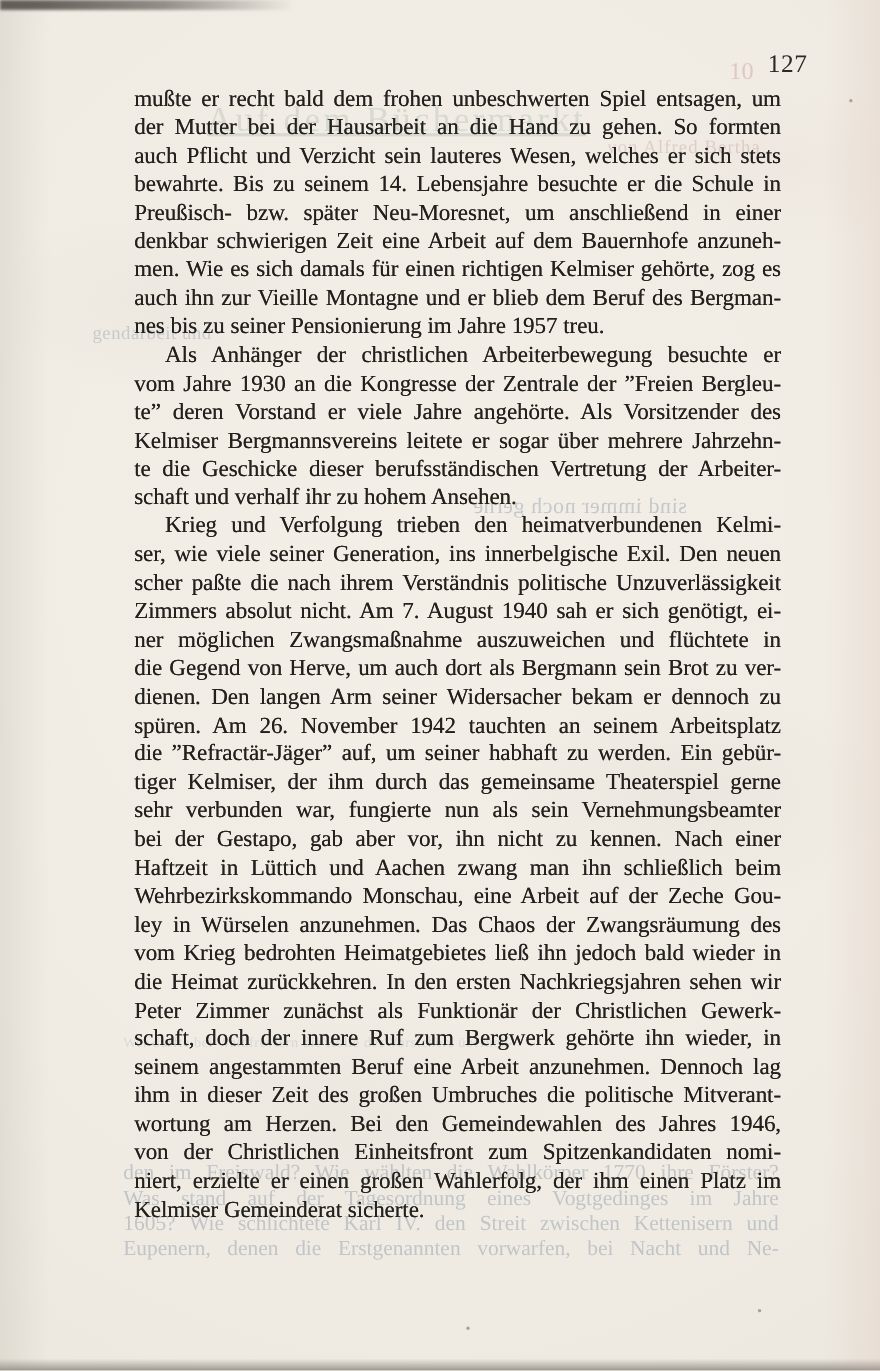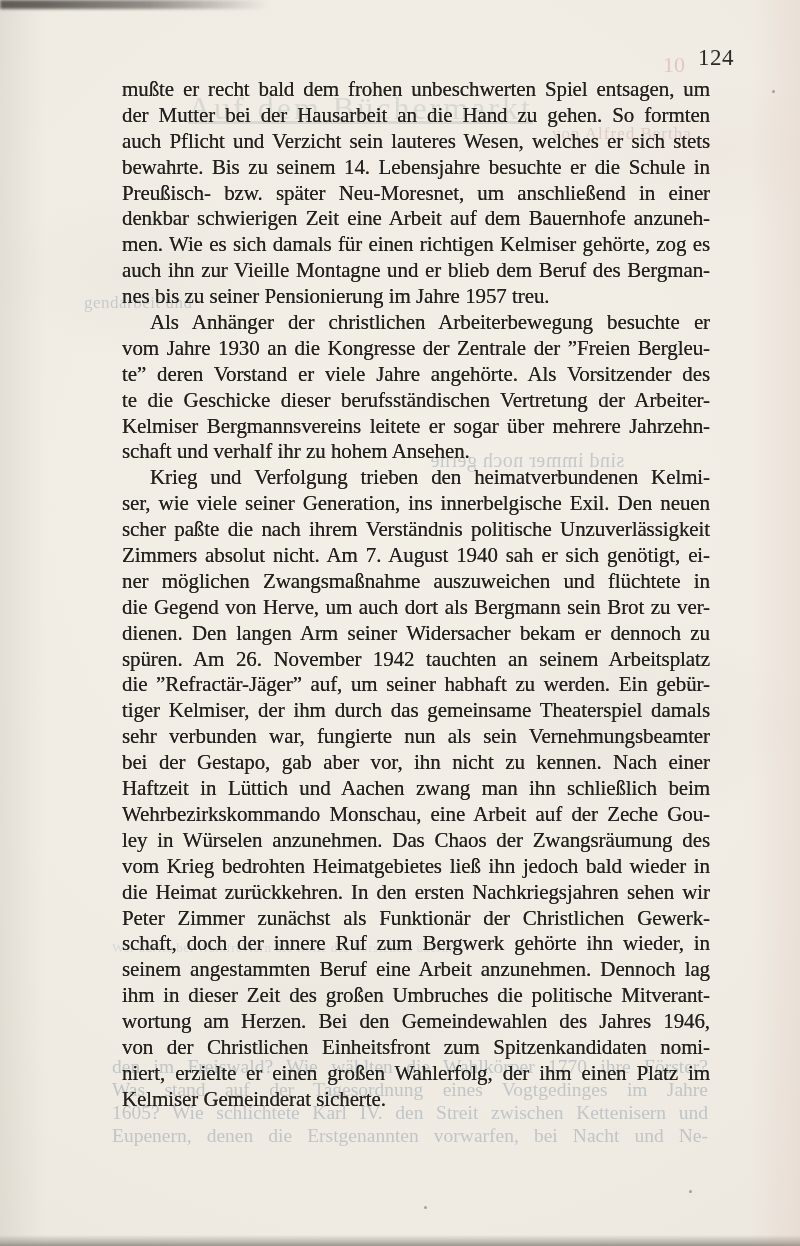--- a/index.html
+++ b/index.html
@@ -88,53 +88,53 @@
       <div class="ghost-frag" style="left: 552px; top: 124px; font-size: 17px; color: rgba(196, 150, 148, 0.35); letter-spacing: 1px;">von Alfred Bertha</div>
       <div class="ghost-frag" style="left: 84px; top: 293px; font-size: 17px; color: rgba(140, 155, 170, 0.4); letter-spacing: 0.5px;">gendarbeit und</div>
       <div class="ghost-frag" style="left: 430px; top: 449px; font-size: 20px; color: rgba(140, 155, 170, 0.45); letter-spacing: 0.5px; transform: scaleX(-1);">sind immer noch gerne</div>
       <div class="ghost-frag" style="left: 112px; top: 940px; font-size: 13px; color: rgba(150, 162, 175, 0.25); letter-spacing: 0.5px;">Wer durfte bei Waldfrevlern die Rolle des Vorstehers überneh-</div>
       <div class="speck" style="left: 772px; top: 90px;"></div>
       <div class="speck" style="left: 424px; top: 1206px;"></div>
       <div class="speck" style="left: 689px; top: 1190px;"></div>
     </div>
 
   <span class="ghost-num">10</span>
-  <div class="page-num">124</div>
+  <div class="page-num">127</div>
 
   <div class="text-block">
       <div class="para">
         <div class="line" style="">mußte er recht bald dem frohen unbeschwerten Spiel entsagen, um</div>
         <div class="line" style="">der Mutter bei der Hausarbeit an die Hand zu gehen. So formten</div>
         <div class="line" style="">auch Pflicht und Verzicht sein lauteres Wesen, welches er sich stets</div>
         <div class="line" style="">bewahrte. Bis zu seinem 14. Lebensjahre besuchte er die Schule in</div>
         <div class="line" style="">Preußisch- bzw. später Neu-Moresnet, um anschließend in einer</div>
         <div class="line" style="">denkbar schwierigen Zeit eine Arbeit auf dem Bauernhofe anzuneh-</div>
         <div class="line" style="">men. Wie es sich damals für einen richtigen Kelmiser gehörte, zog es</div>
         <div class="line" style="">auch ihn zur Vieille Montagne und er blieb dem Beruf des Bergman-</div>
         <div class="line plast" style="">nes bis zu seiner Pensionierung im Jahre 1957 treu.</div>
       </div>
       <div class="para">
         <div class="line pfirst" style="">Als Anhänger der christlichen Arbeiterbewegung besuchte er</div>
         <div class="line" style="">vom Jahre 1930 an die Kongresse der Zentrale der ”Freien Bergleu-</div>
         <div class="line" style="">te” deren Vorstand er viele Jahre angehörte. Als Vorsitzender des</div>
+        <div class="line" style="">Kelmiser Bergmannsvereins leitete er sogar über mehrere Jahrzehn-</div>
         <div class="line" style="">te die Geschicke dieser berufsständischen Vertretung der Arbeiter-</div>
-        <div class="line" style="">Kelmiser Bergmannsvereins leitete er sogar über mehrere Jahrzehn-</div>
         <div class="line plast" style="">schaft und verhalf ihr zu hohem Ansehen.</div>
       </div>
       <div class="para">
         <div class="line pfirst" style="">Krieg und Verfolgung trieben den heimatverbundenen Kelmi-</div>
         <div class="line" style="">ser, wie viele seiner Generation, ins innerbelgische Exil. Den neuen</div>
         <div class="line" style="">scher paßte die nach ihrem Verständnis politische Unzuverlässigkeit</div>
         <div class="line" style="">Zimmers absolut nicht. Am 7. August 1940 sah er sich genötigt, ei-</div>
         <div class="line" style="">ner möglichen Zwangsmaßnahme auszuweichen und flüchtete in</div>
         <div class="line" style="">die Gegend von Herve, um auch dort als Bergmann sein Brot zu ver-</div>
         <div class="line" style="">dienen. Den langen Arm seiner Widersacher bekam er dennoch zu</div>
         <div class="line" style="">spüren. Am 26. November 1942 tauchten an seinem Arbeitsplatz</div>
         <div class="line" style="">die ”Refractär-Jäger” auf, um seiner habhaft zu werden. Ein gebür-</div>
-        <div class="line" style="">tiger Kelmiser, der ihm durch das gemeinsame Theaterspiel damals</div>
+        <div class="line" style="">tiger Kelmiser, der ihm durch das gemeinsame Theaterspiel gerne</div>
         <div class="line" style="">sehr verbunden war, fungierte nun als sein Vernehmungsbeamter</div>
         <div class="line" style="">bei der Gestapo, gab aber vor, ihn nicht zu kennen. Nach einer</div>
         <div class="line" style="">Haftzeit in Lüttich und Aachen zwang man ihn schließlich beim</div>
         <div class="line" style="">Wehrbezirkskommando Monschau, eine Arbeit auf der Zeche Gou-</div>
         <div class="line" style="">ley in Würselen anzunehmen. Das Chaos der Zwangsräumung des</div>
         <div class="line" style="">vom Krieg bedrohten Heimatgebietes ließ ihn jedoch bald wieder in</div>
         <div class="line" style="">die Heimat zurückkehren. In den ersten Nachkriegsjahren sehen wir</div>
         <div class="line" style="">Peter Zimmer zunächst als Funktionär der Christlichen Gewerk-</div>
         <div class="line" style="">schaft, doch der innere Ruf zum Bergwerk gehörte ihn wieder, in</div>
         <div class="line" style="">seinem angestammten Beruf eine Arbeit anzunehmen. Dennoch lag</div>

